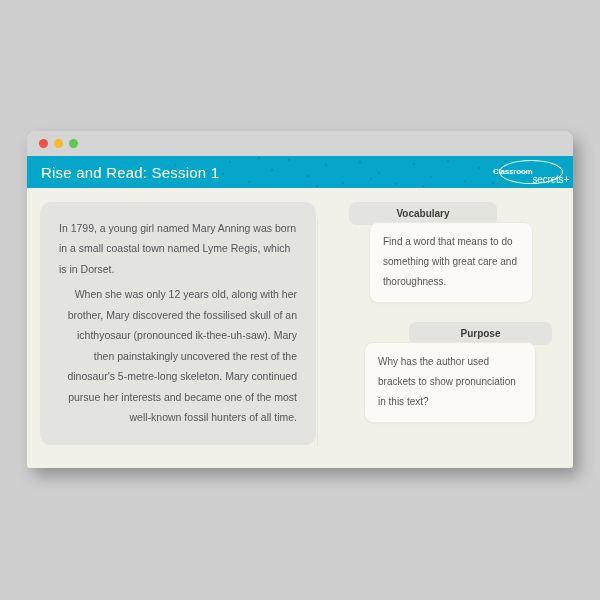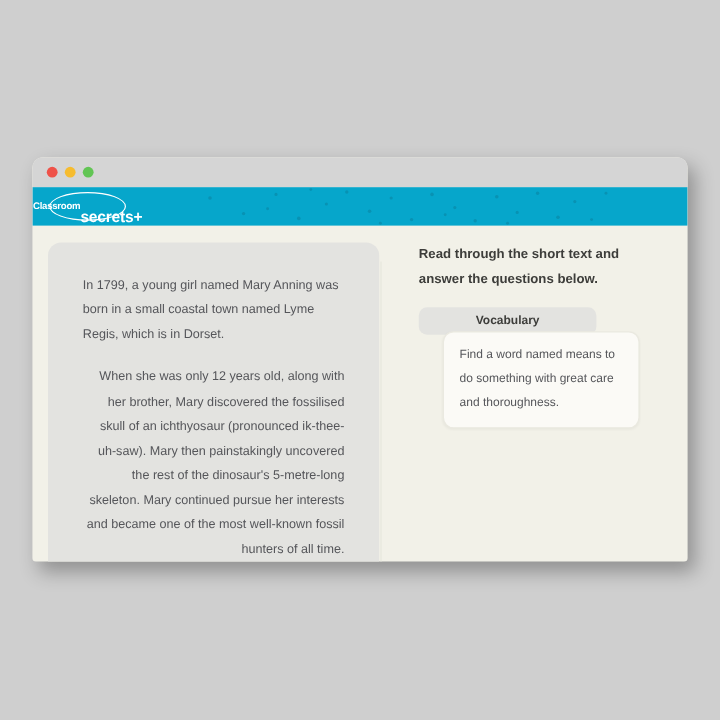--- a/index.html
+++ b/index.html
@@ -88,22 +88,22 @@
     line-height: 1;
   }
   .brand-line1 {
     color: #ffffff;
     font-size: 8px;
     font-weight: bold;
     letter-spacing: -0.2px;
   }
   .brand-line2 {
     color: #ffffff;
-    font-size: 13px;
-    font-weight: bold;
+    font-size: 10px;
+    font-weight: normal;
     letter-spacing: -0.2px;
     margin-top: 16px;
   }
 
   
   .window-body {
     flex: 1 1 auto;
     display: flex;
     padding: 14px 12px 14px 13px;
     box-sizing: border-box;
@@ -125,21 +125,21 @@
     background: #e3e3e0;
     border-radius: 11px;
     padding: 11px 14px 12px 14px;
     box-sizing: border-box;
     align-self: flex-start;
   }
   .passage-para {
     color: #55565a;
     font-size: 10.5px;
     line-height: 1.95;
-    margin: 15px;
+    margin: 5px;
   }
   .passage-para + .passage-para { margin-top: 0px; text-align: right; }
 
   
   .question-col {
     flex: 1 1 auto;
     margin-left: 33px;
     display: flex;
     flex-direction: column;
   }
@@ -221,45 +221,53 @@
           <circle cx="232" cy="2" r="1.2"></circle>
         <circle cx="290" cy="30" r="1.2"></circle>
           <circle cx="344" cy="23" r="1.2"></circle>
         <circle cx="396" cy="30" r="1.2"></circle>
           <circle cx="452" cy="12" r="1.3"></circle>
         <circle cx="466" cy="27" r="1.2"></circle>
           <circle cx="478" cy="5" r="1.2"></circle>
       </g>
     </svg>
 
+    <span class="header-title">Rise and Read: Session 1</span>
 
     <div class="brand-logo">
       <span class="brand-line1">Classroom</span>
       <span class="brand-line2">secrets+</span>
     </div>
   </div>
 
   <div class="window-body">
     <div class="divider"></div>
 
     <div class="passage-panel">
       <p class="passage-para">In 1799, a young girl named Mary Anning was born in a small coastal town named Lyme Regis, which is in Dorset.</p>
       <p class="passage-para">When she was only 12 years old, along with her brother, Mary discovered the fossilised skull of an ichthyosaur (pronounced ik-thee-uh-saw). Mary then painstakingly uncovered the rest of the dinosaur's 5-metre-long skeleton. Mary continued pursue her interests and became one of the most well-known fossil hunters of all time.</p>
     </div>
 
     <div class="question-col">
-      <p class="instruction">Read through the short text and answer the questions below.</p>
 
       <div class="q-block">
         <div class="q-tab q-tab-vocab">
           <span>Vocabulary</span>
         </div>
         <div class="q-card q-card-vocab">
-          <p class="q-text">Find a word named means to do something with great care and thoroughness.</p>
+          <p class="q-text">Find a word that means to do something with great care and thoroughness.</p>
         </div>
       </div>
 
       <div class="spacer-purpose"></div>
 
+      <div class="q-block">
+        <div class="q-tab q-tab-purpose">
+          <span>Purpose</span>
+        </div>
+        <div class="q-card q-card-purpose">
+          <p class="q-text">Why has the author used brackets to show pronunciation in this text?</p>
+        </div>
+      </div>
     </div>
   </div>
 
 </div>
 
 </body></html>

